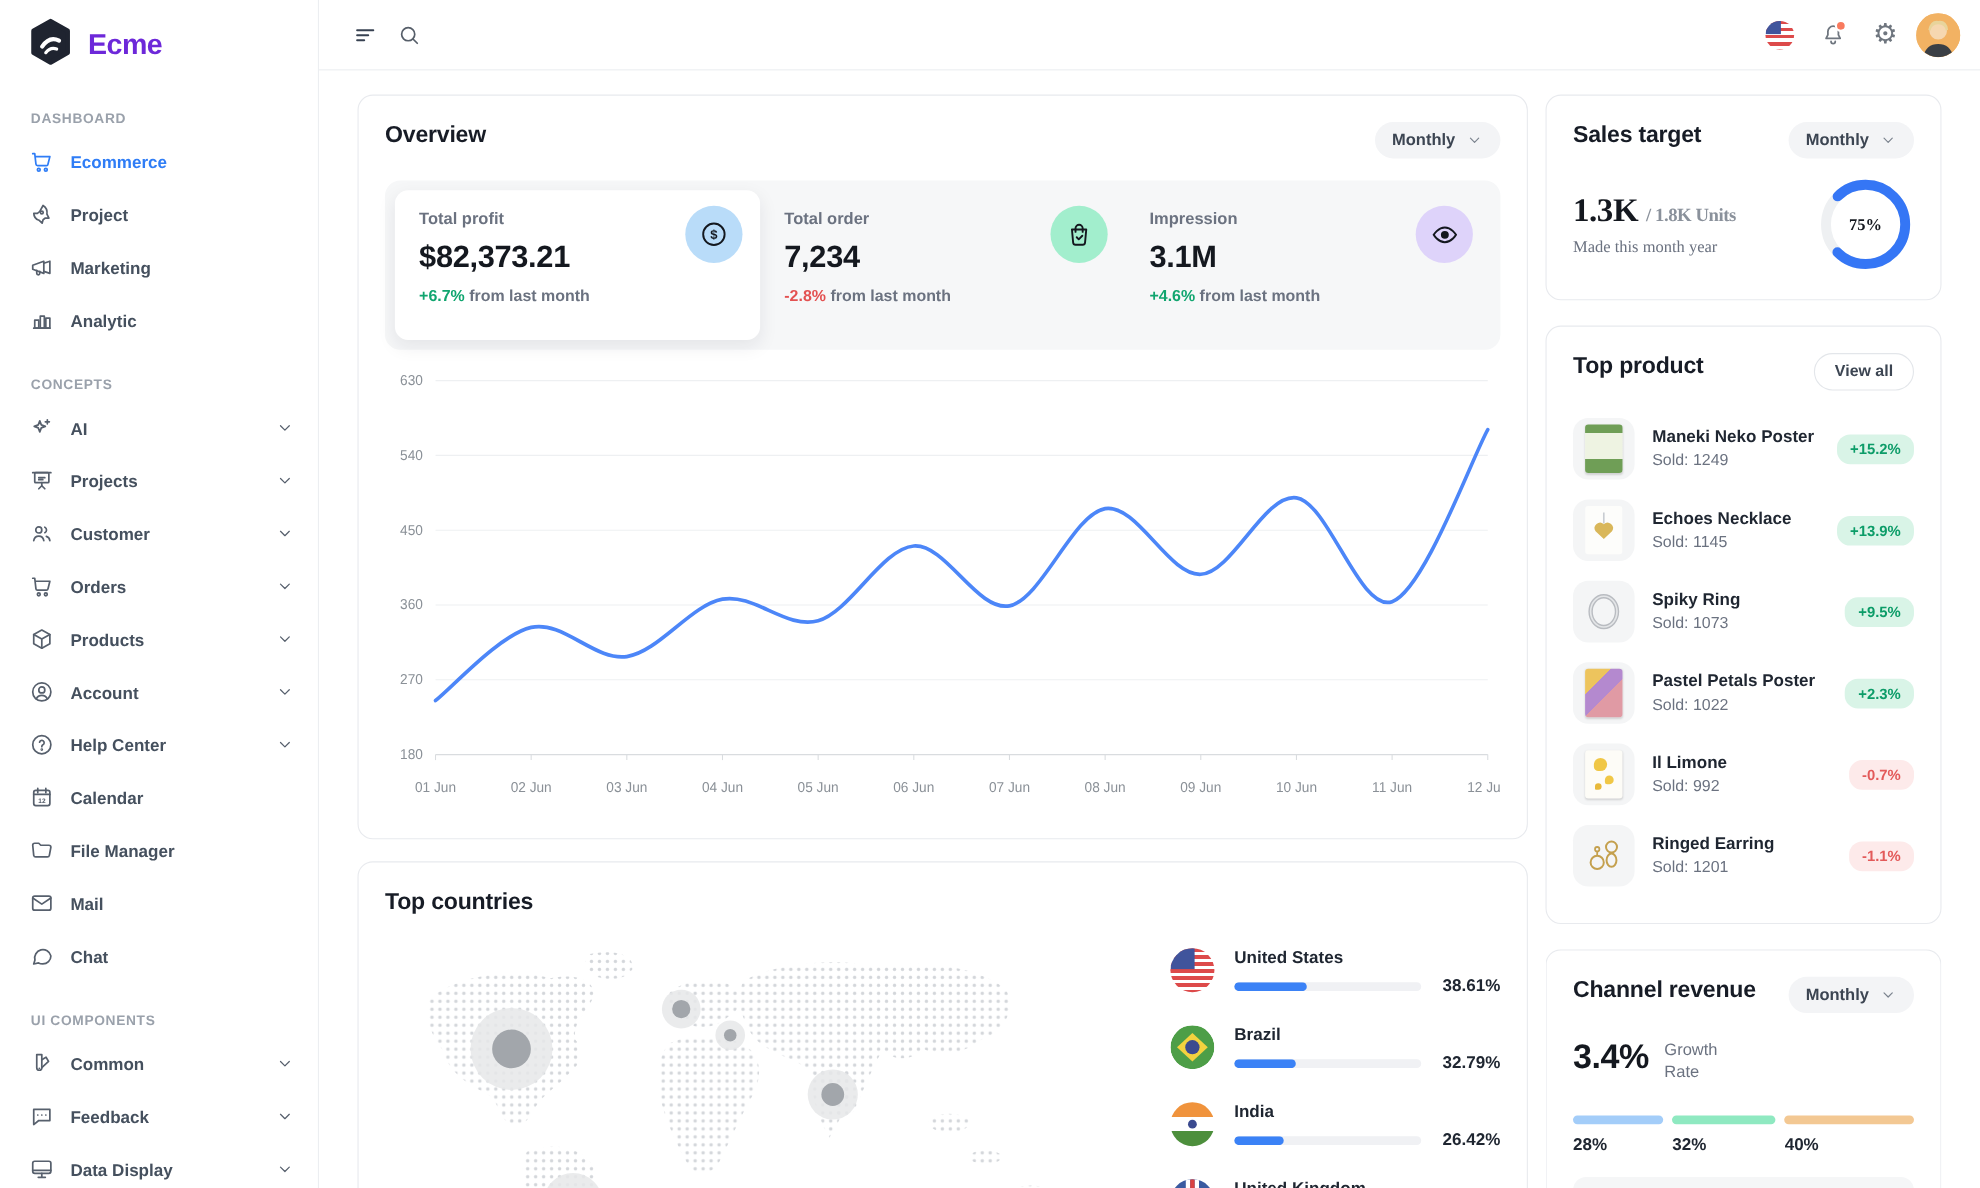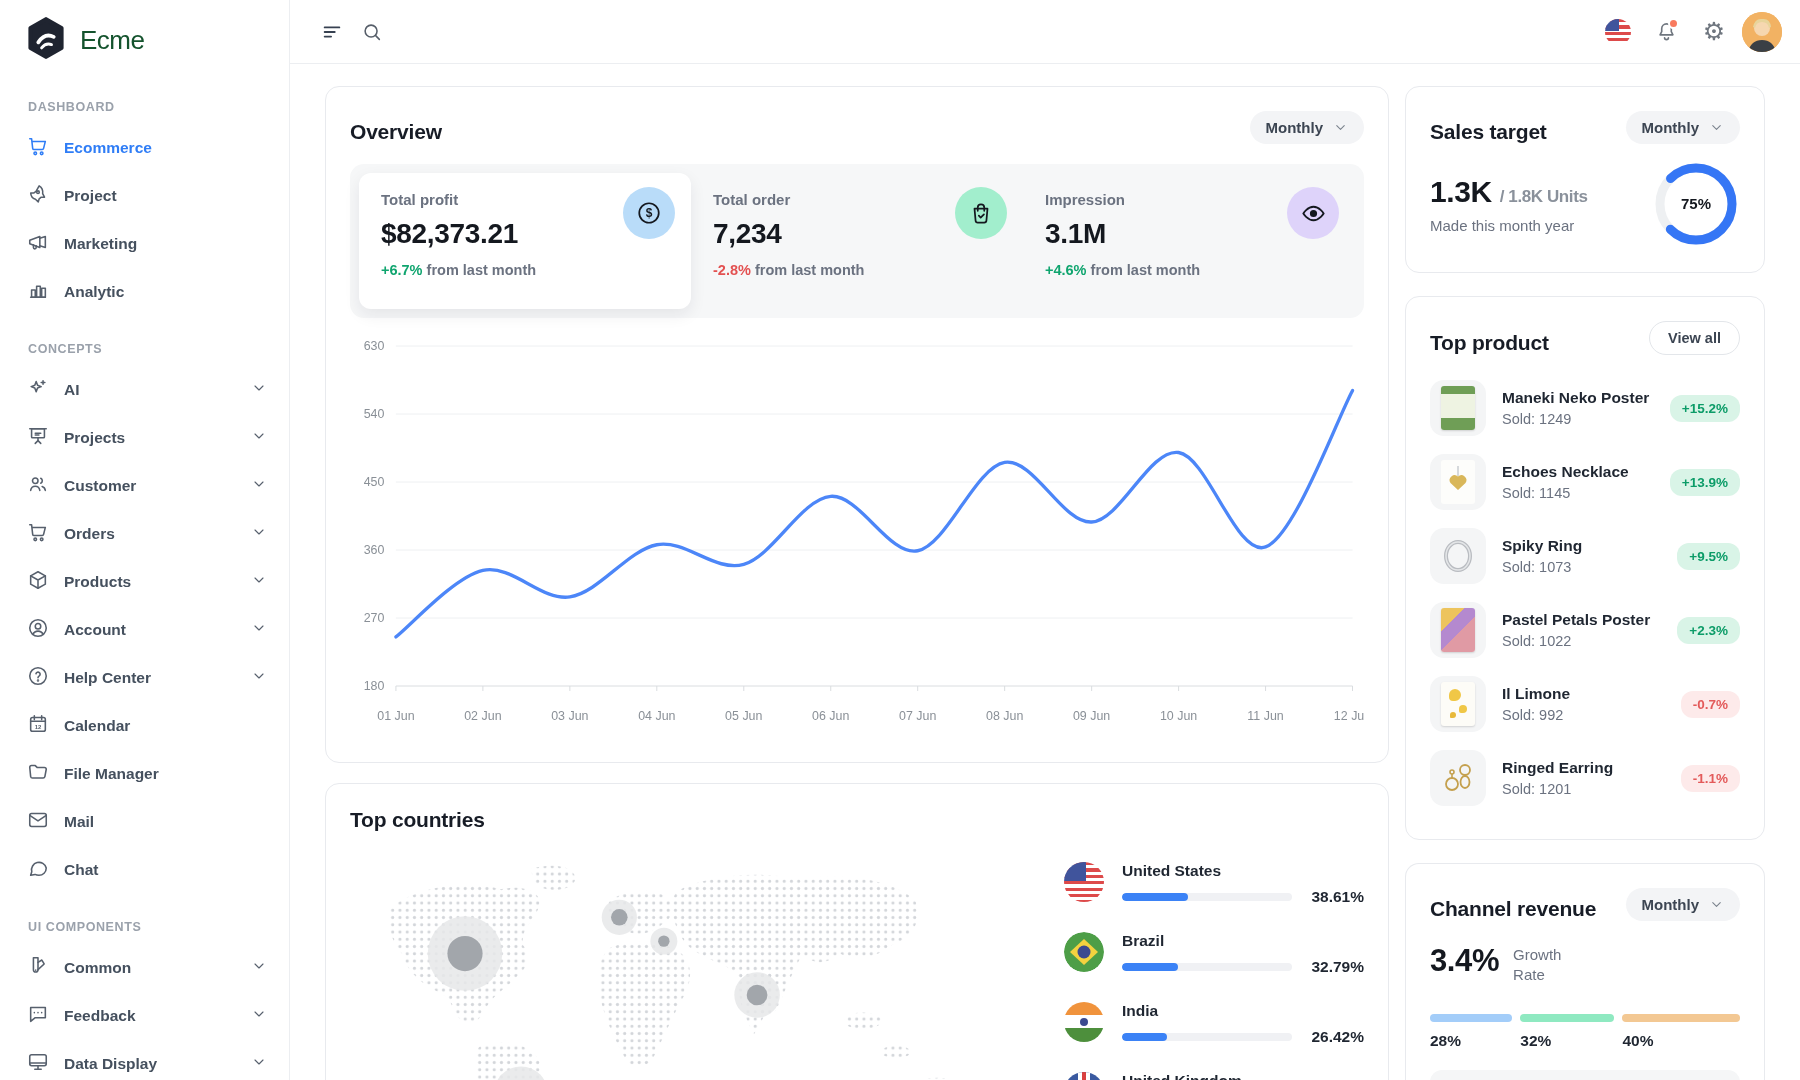--- a/index.html
+++ b/index.html
@@ -3,21 +3,21 @@
 <meta charset="utf-8">
 <style>
   * { margin:0; padding:0; box-sizing:border-box; }
   html,body { width:1800px; height:1080px; overflow:hidden; background:#fff;
     font-family:"Liberation Sans","DejaVu Sans",sans-serif; color:#1f2937; }
   .app { display:flex; width:1800px; height:1080px; }
 
   
   .sidebar { width:290px; flex:0 0 290px; height:100%; border-right:1px solid #eceef1; background:#fff; overflow:hidden; }
   .logo-row { display:flex; align-items:center; gap:12px; padding:16px 24px 10px 24px; }
-  .logo-name { font-size:26px; font-weight:400; letter-spacing:-0.5px; color:#14532d;text-align:center; }
+  .logo-name { font-size:26px; font-weight:700; letter-spacing:-0.5px; color:#6d28d9;text-align:center; }
   .nav-section-label { padding:26px 28px 10px 28px; font-size:12.5px; font-weight:700; color:#9aa1ab; letter-spacing:0.6px; }
   .nav-item { display:flex; align-items:center; height:48px; padding:0 22px 0 27px; gap:15px; cursor:pointer; border-radius:10px; }
   .nav-item .lbl { font-size:15.5px; font-weight:600; color:#45505e; flex:1; }
   .nav-item svg { stroke:#57606d; }
   .nav-item.active .lbl { color:#2f7df6; }
   .nav-item.active svg { stroke:#2f7df6; }
   .chev { stroke:#7a828d; }
 
   
   .main { flex:1; display:flex; flex-direction:column; min-width:0; }
@@ -28,21 +28,21 @@
   .bell-wrap { position:relative; }
   .bell-dot { position:absolute; top:6px; right:7px; width:11px; height:11px; border-radius:50%; background:#f87a5e; border:2px solid #fff; }
   .avatar { width:40px; height:40px; border-radius:50%; overflow:hidden; background:#f2b263; position:relative; cursor:pointer; }
 
   .content { flex:1; display:flex; gap:16px; padding:22px 35px 0 35px; overflow:hidden; }
   .col-left { flex:1; min-width:0; display:flex; flex-direction:column; gap:20px; }
   .col-right { flex:0 0 360px; display:flex; flex-direction:column; gap:23px; }
 
   .card { background:#fff; border:1px solid #e8eaee; border-radius:14px; padding:24px; }
   .card-title { font-size:21px; font-weight:800; color:#171c26; letter-spacing:-0.2px; }
-  .card-head { display:flex; align-items:flex-end; justify-content:space-between; }
+  .card-head { display:flex; align-items:flex-start; justify-content:space-between; }
   .pill-select { display:flex; align-items:center; gap:10px; background:#f3f4f6; border-radius:18px; padding:8px 16px; font-size:15px; font-weight:600; color:#3c4552; cursor:pointer; }
   .btn-outline { border:1px solid #e3e6ea; border-radius:18px; padding:8px 18px; font-size:14.5px; font-weight:700; color:#3c4552; background:#fff; cursor:pointer; }
 
   
   .overview-card { height:677px; }
   .stats-strip { margin-top:20px; background:#f6f7f8; border-radius:14px; display:flex; padding:9px; height:154px; }
   .stat { flex:1; padding:18px 22px; display:flex; flex-direction:column; position:relative; border-radius:12px; cursor:pointer; }
   .stat.selected { background:#fff; box-shadow:0 6px 16px rgba(20,30,50,0.08); }
   .stat-label { font-size:15px; color:#6b7280; font-weight:600; }
   .stat-value { font-size:28px; font-weight:800; color:#14181f; margin-top:10px; letter-spacing:-0.3px; }
@@ -70,21 +70,21 @@
   .flag-us::after { content:""; position:absolute; left:0; top:0; width:55%; height:48%;
      background:#40549c; }
   .flag-in { background:linear-gradient(180deg,#f0933c 0 33%,#fff 33% 66%,#4d8f3c 66%); }
   .flag-in::after { content:""; position:absolute; left:50%; top:50%; width:8px; height:8px; margin:-4px 0 0 -4px; border-radius:50%; background:#3b4a8f; }
   .flag-uk { background:#3a5aa0; }
   .flag-uk::before { content:""; position:absolute; left:0; top:45%; width:100%; height:10%; background:#fff; box-shadow:0 -4px 0 #fff,0 4px 0 #fff; }
   .flag-uk::after { content:""; position:absolute; left:45%; top:0; width:10%; height:100%; background:#d94141; box-shadow:-4px 0 0 #fff,4px 0 0 #fff; }
 
   
   .sales-card { height:197px; }
-  .st-body { display:flex; align-items:center; justify-content:space-between; margin-top:16px; }
+  .st-body { display:flex; align-items:center; justify-content:space-between; margin-top:16px;font-family:Liberation Serif, serif; }
   .st-value-line { font-size:30px; font-weight:800; color:#14181f; letter-spacing:-0.4px; }
   .st-target { font-size:17px; font-weight:600; color:#8a919b; }
   .st-caption { font-size:15px; color:#6b7280; margin-top:8px; font-weight:500; }
   .ring-label { font-size:15px; font-weight:800; fill:#14181f; }
 
   
   .product-card { height:600px; }
   .prod-list { margin-top:16px; }
   .prod-row { display:flex; align-items:center; gap:16px; padding:9px 0; }
   .thumb { width:56px; height:56px; border-radius:14px; background:#f4f5f6; flex:0 0 56px; display:flex; align-items:center; justify-content:center; position:relative; }

